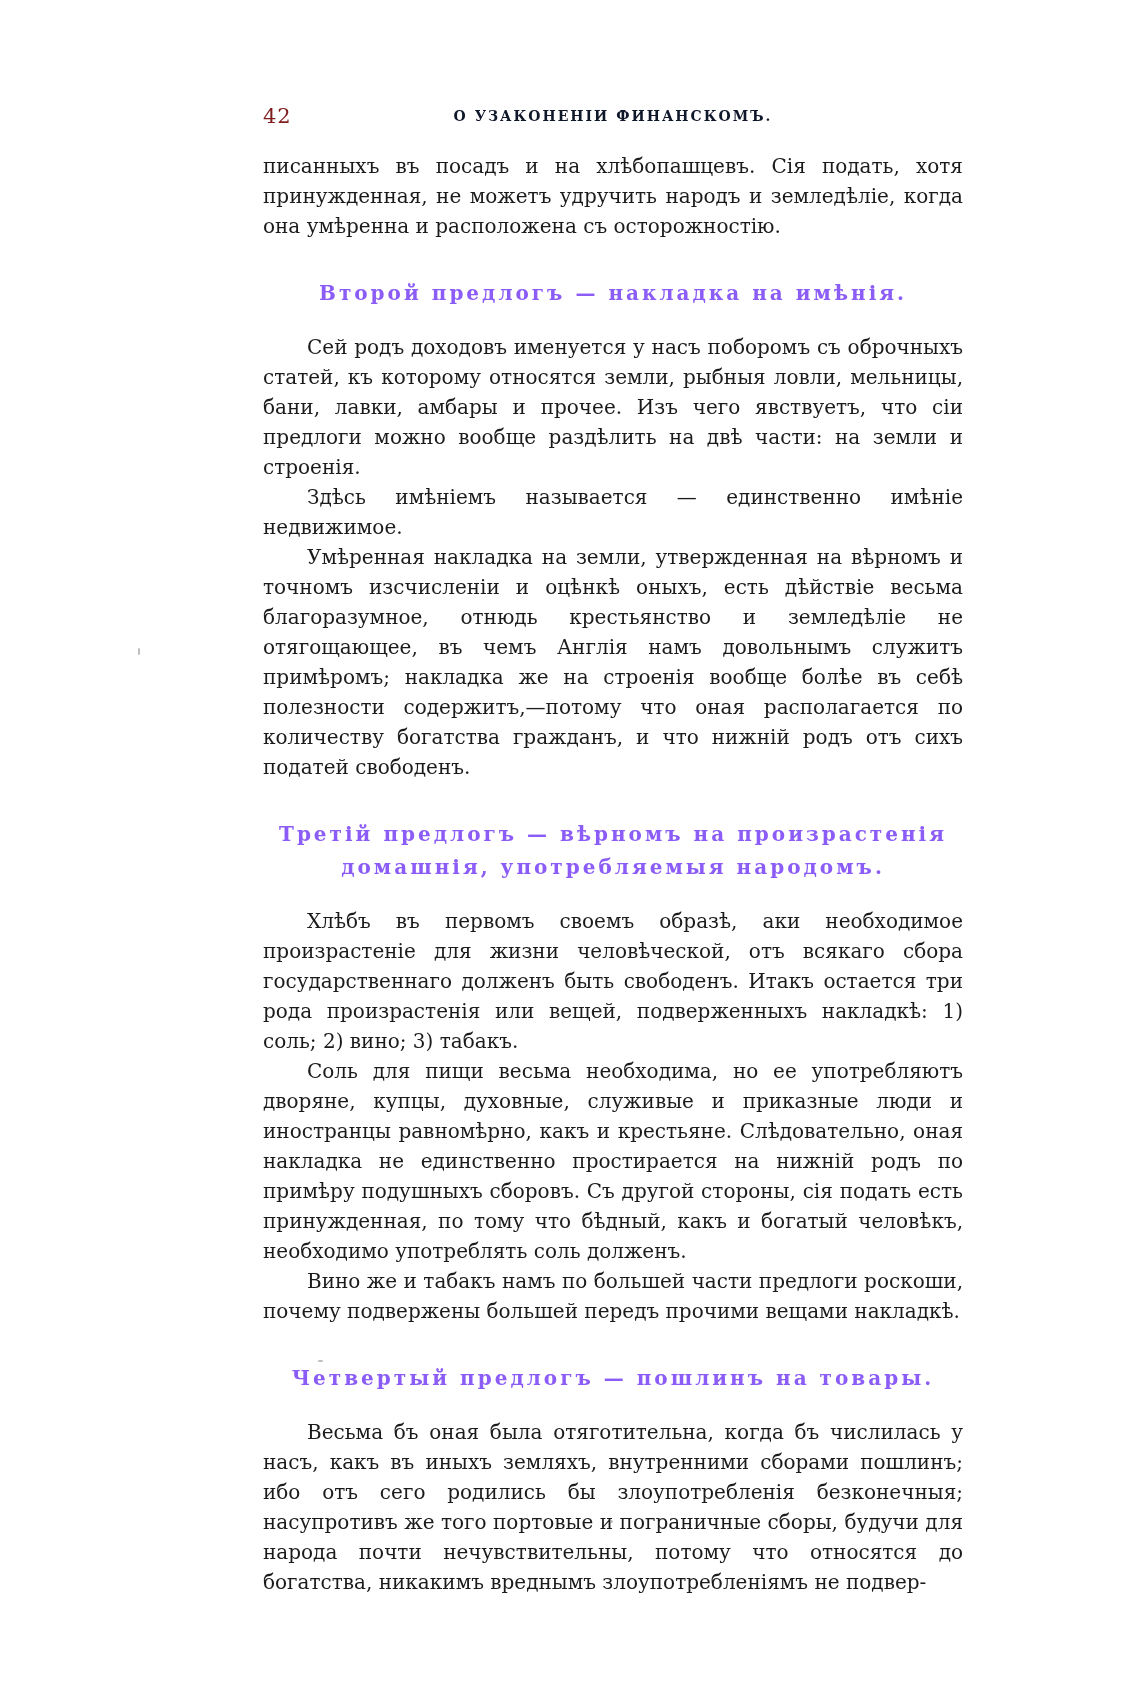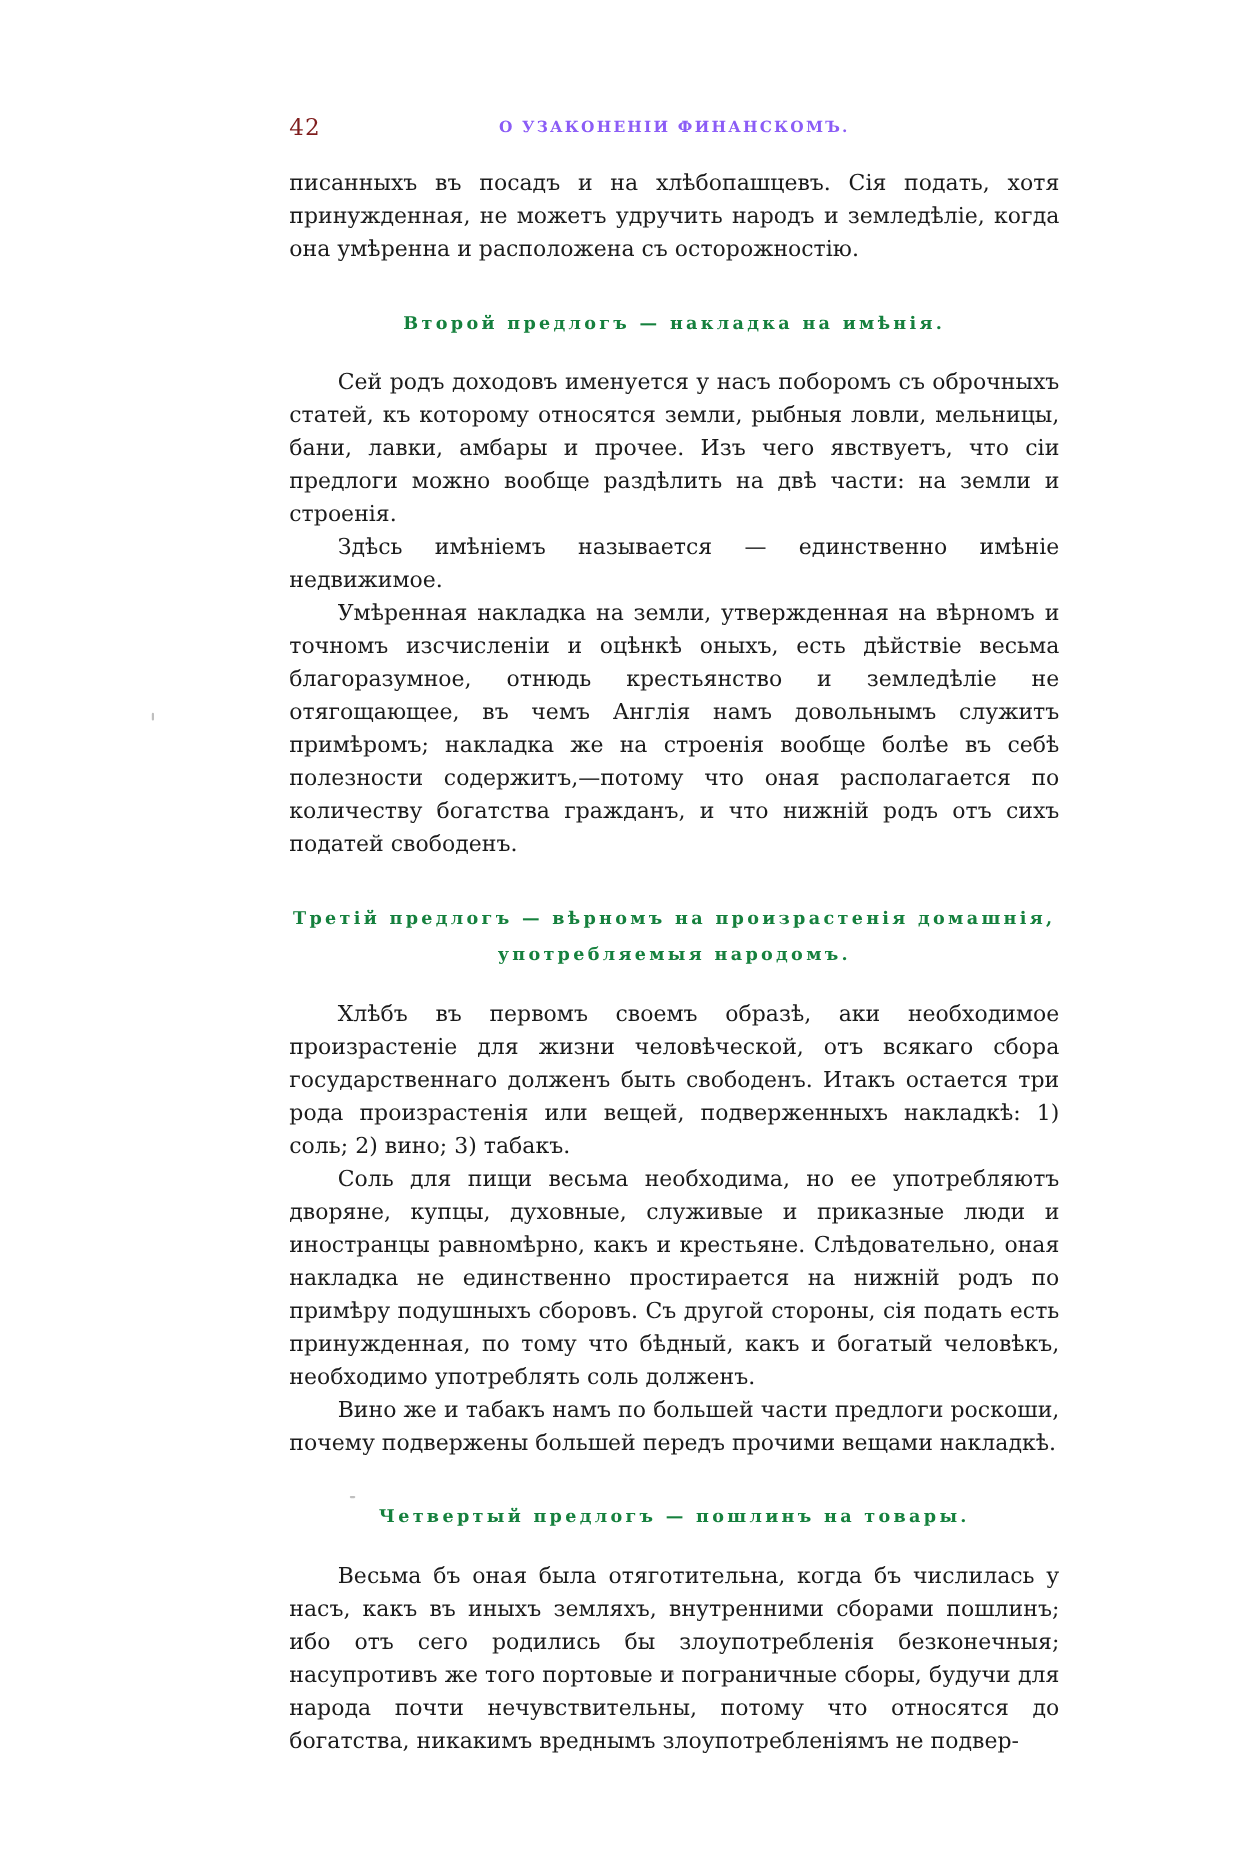--- a/index.html
+++ b/index.html
@@ -31,49 +31,49 @@
     font-size: 21px;
     letter-spacing: 1px;
     color: #7f1d1d;
   }
   .running-title {
     display: block;
     text-align: center;
     font-size: 14px;
     font-weight: bold;
     letter-spacing: 2px;
-    color: #8b5cf6;
+    color: #0f172a;
     padding-top: 4px;
   }
   .text-block {
     position: absolute;
     top: 151px;
     left: 263px;
     width: 700px;
     font-size: 20px;
     line-height: 30px;
     text-align: justify;
     color: #1b1b1b;
   }
   .para {
     margin: 0;
     text-indent: 44px;
   }
   .para.no-indent {
     text-indent: 0;
   }
   .heading {
-    font-size: 16px;
+    font-size: 20px;
     font-weight: bold;
     text-align: center;
     letter-spacing: 3px;
     line-height: 33px;
     margin: 36px 0 22px 0;
     text-indent: 0;
-    color: #15803d;
+    color: #8b5cf6;
   }
   .artifact {
     position: absolute;
     background: #8a8a8a;
     opacity: 0.55;
     border-radius: 50%;
   }
   .artifact.tick { left: 138px; top: 648px; width: 2px; height: 7px; border-radius: 1px; }
   .artifact.dash { left: 318px; top: 1360px; width: 5px; height: 2px; border-radius: 1px; }
   .artifact.dot  { left: 610px; top: 1520px; width: 3px; height: 3px; }

